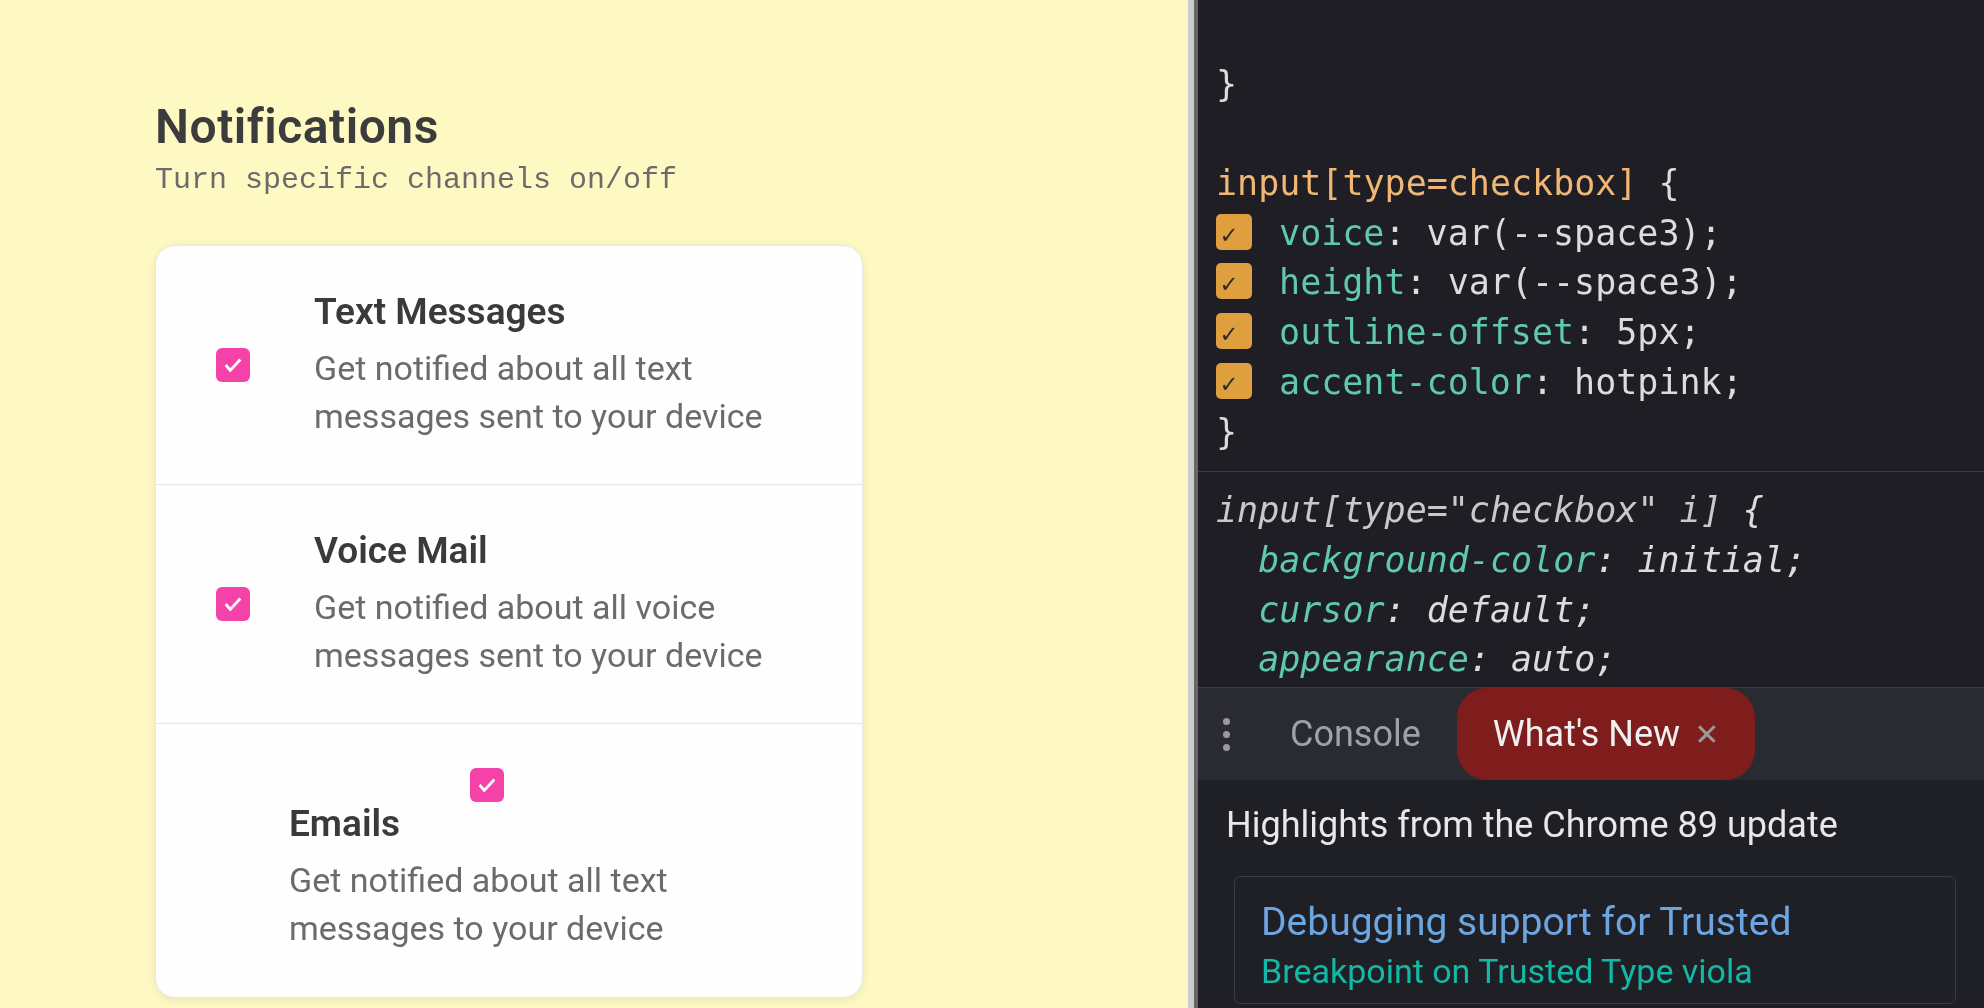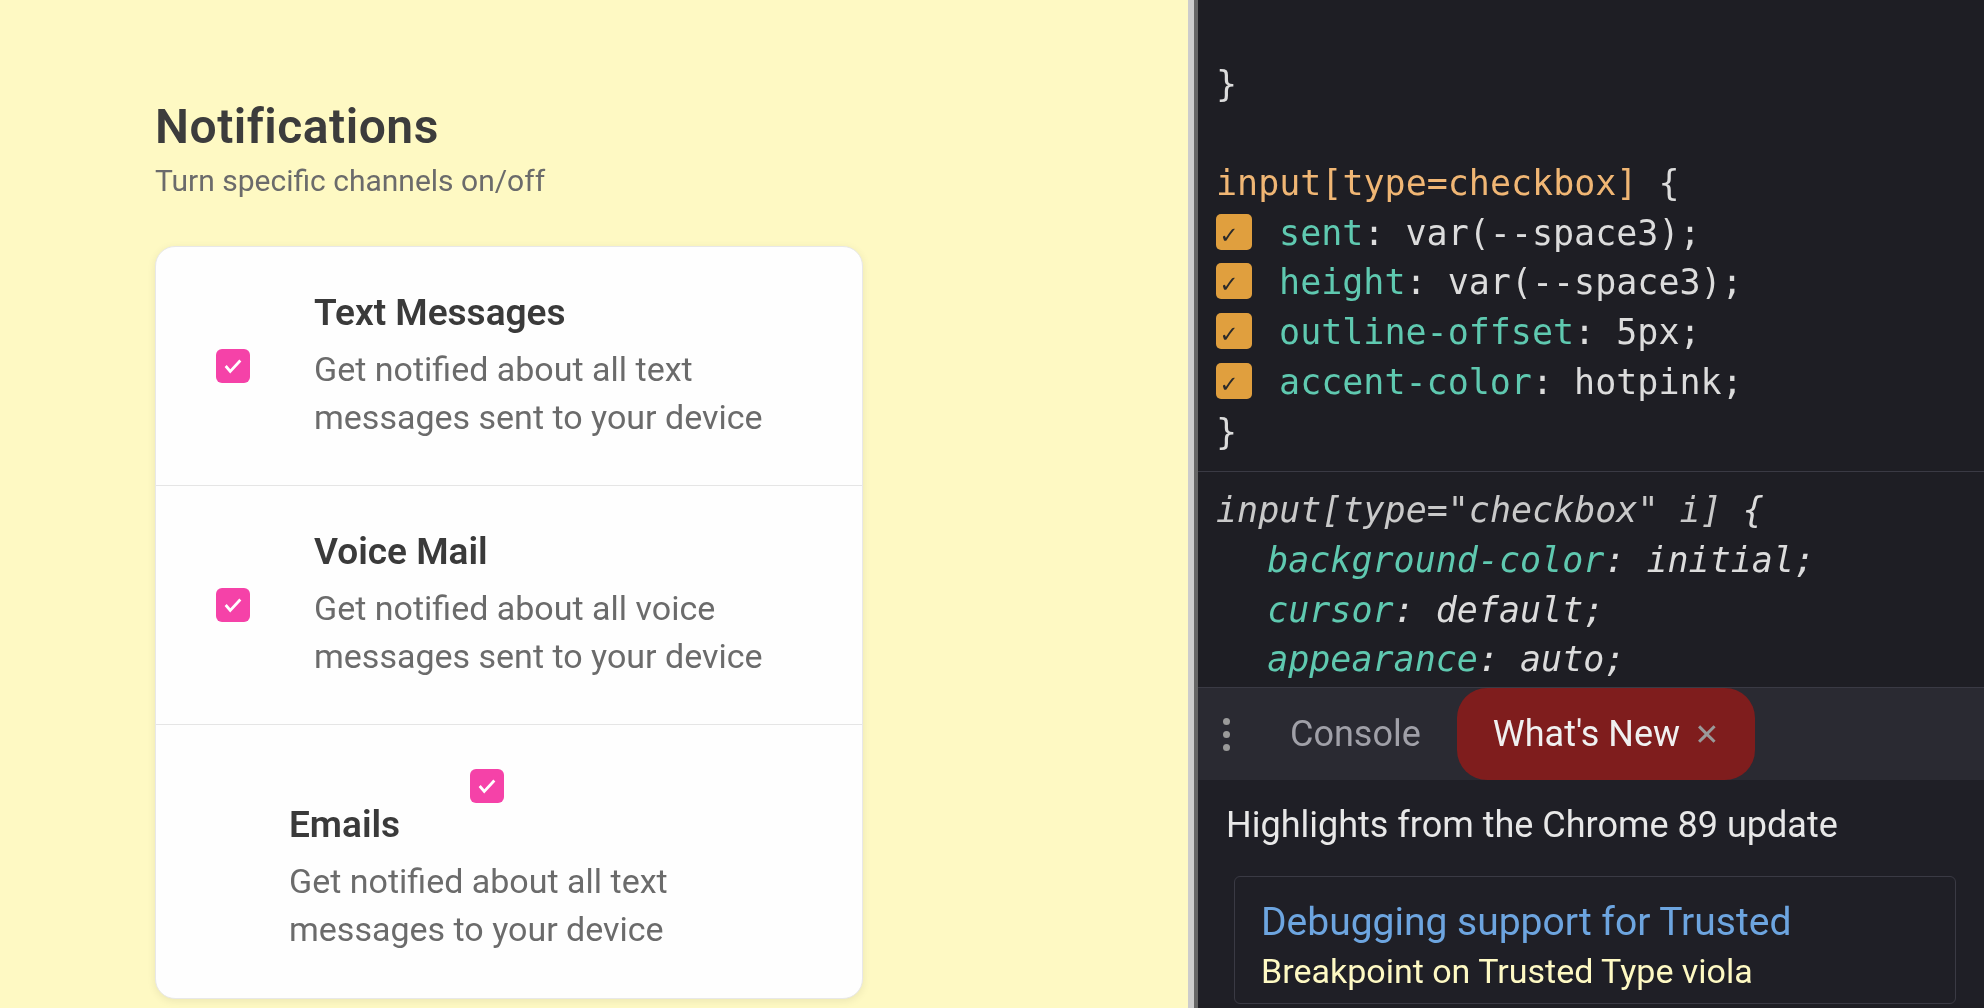--- a/index.html
+++ b/index.html
@@ -48,20 +48,21 @@
       color: #3c3c3c;
       letter-spacing: 0.5px;
       margin-bottom: 8px;
     }
     
     .page-subtitle {
       font-size: 30px;
       color: #6b6b6b;
       font-weight: 400;
       margin-bottom: 48px;
+      font-family: Liberation Mono, monospace;
     }
     
     .card {
       background: #fefefe;
       border-radius: 20px;
       width: 708px;
       box-shadow: 0 2px 8px rgba(0,0,0,0.08);
       border: 1px solid #e8e8e8;
       overflow: hidden;
     }
@@ -135,21 +136,21 @@
     }
     
     .brace { color: #dcdcdc; }
     .selector { color: #f0b674; }
     .prop { color: #5fc9b0; }
     .val { color: #dcdcdc; }
     .punc { color: #dcdcdc; }
     
     .ua-block { font-style: italic; }
     .ua-block .selector { color: #c9c9c9; }
-    .ua-block .prop { color: #5fc9b0; margin-left: 9px; }
+    .ua-block .prop { color: #5fc9b0; }
     .ua-block .val { color: #dcdcdc; }
     
     .rule-toggle {
       display: inline-block;
       width: 36px;
       height: 36px;
       background: #e09f3e;
       border-radius: 5px;
       margin-right: 6px;
       vertical-align: middle;
@@ -256,21 +257,21 @@
     
     .drawer-card-title {
       font-size: 39px;
       color: #6da5e0;
       margin-bottom: 6px;
       white-space: nowrap;
     }
     
     .drawer-card-sub {
       font-size: 34px;
-      color: #fef9c3;
+      color: #14b8a6;
       white-space: nowrap;
     }
   </style>
 </head>
 <body>
 
 <div class="left-panel">
   <h1 class="page-title">Notifications</h1>
   <p class="page-subtitle">Turn specific channels on/off</p>
 
@@ -321,21 +322,21 @@
   </div>
 </div>
 
 <div class="divider"></div>
 
 <div class="right-panel">
   <div class="code-area">
 <span class="brace">}</span>
 
 <span class="selector">input[type=checkbox]</span><span class="brace"> {</span>
-<span class="rule-toggle"></span> <span class="prop">sent</span><span class="punc">: </span><span class="val">var(--space3)</span><span class="punc">;</span>
+<span class="rule-toggle"></span> <span class="prop">voice</span><span class="punc">: </span><span class="val">var(--space3)</span><span class="punc">;</span>
 <span class="rule-toggle"></span> <span class="prop">height</span><span class="punc">: </span><span class="val">var(--space3)</span><span class="punc">;</span>
 <span class="rule-toggle"></span> <span class="prop">outline-offset</span><span class="punc">: </span><span class="val">5px</span><span class="punc">;</span>
 <span class="rule-toggle"></span> <span class="prop">accent-color</span><span class="punc">: </span><span class="val">hotpink</span><span class="punc">;</span>
 <span class="brace">}</span>
 <div class="rule-sep"></div><span class="ua-block"><span class="selector">input[type="checkbox" i]</span><span class="brace"> {</span>
   <span class="prop">background-color</span><span class="punc">: </span><span class="val">initial</span><span class="punc">;</span>
   <span class="prop">cursor</span><span class="punc">: </span><span class="val">default</span><span class="punc">;</span>
   <span class="prop">appearance</span><span class="punc">: </span><span class="val">auto</span><span class="punc">;</span>
   <span class="prop">box-sizing</span><span class="punc">: </span><span class="val">border-box</span><span class="punc">;</span></span></div>
 

